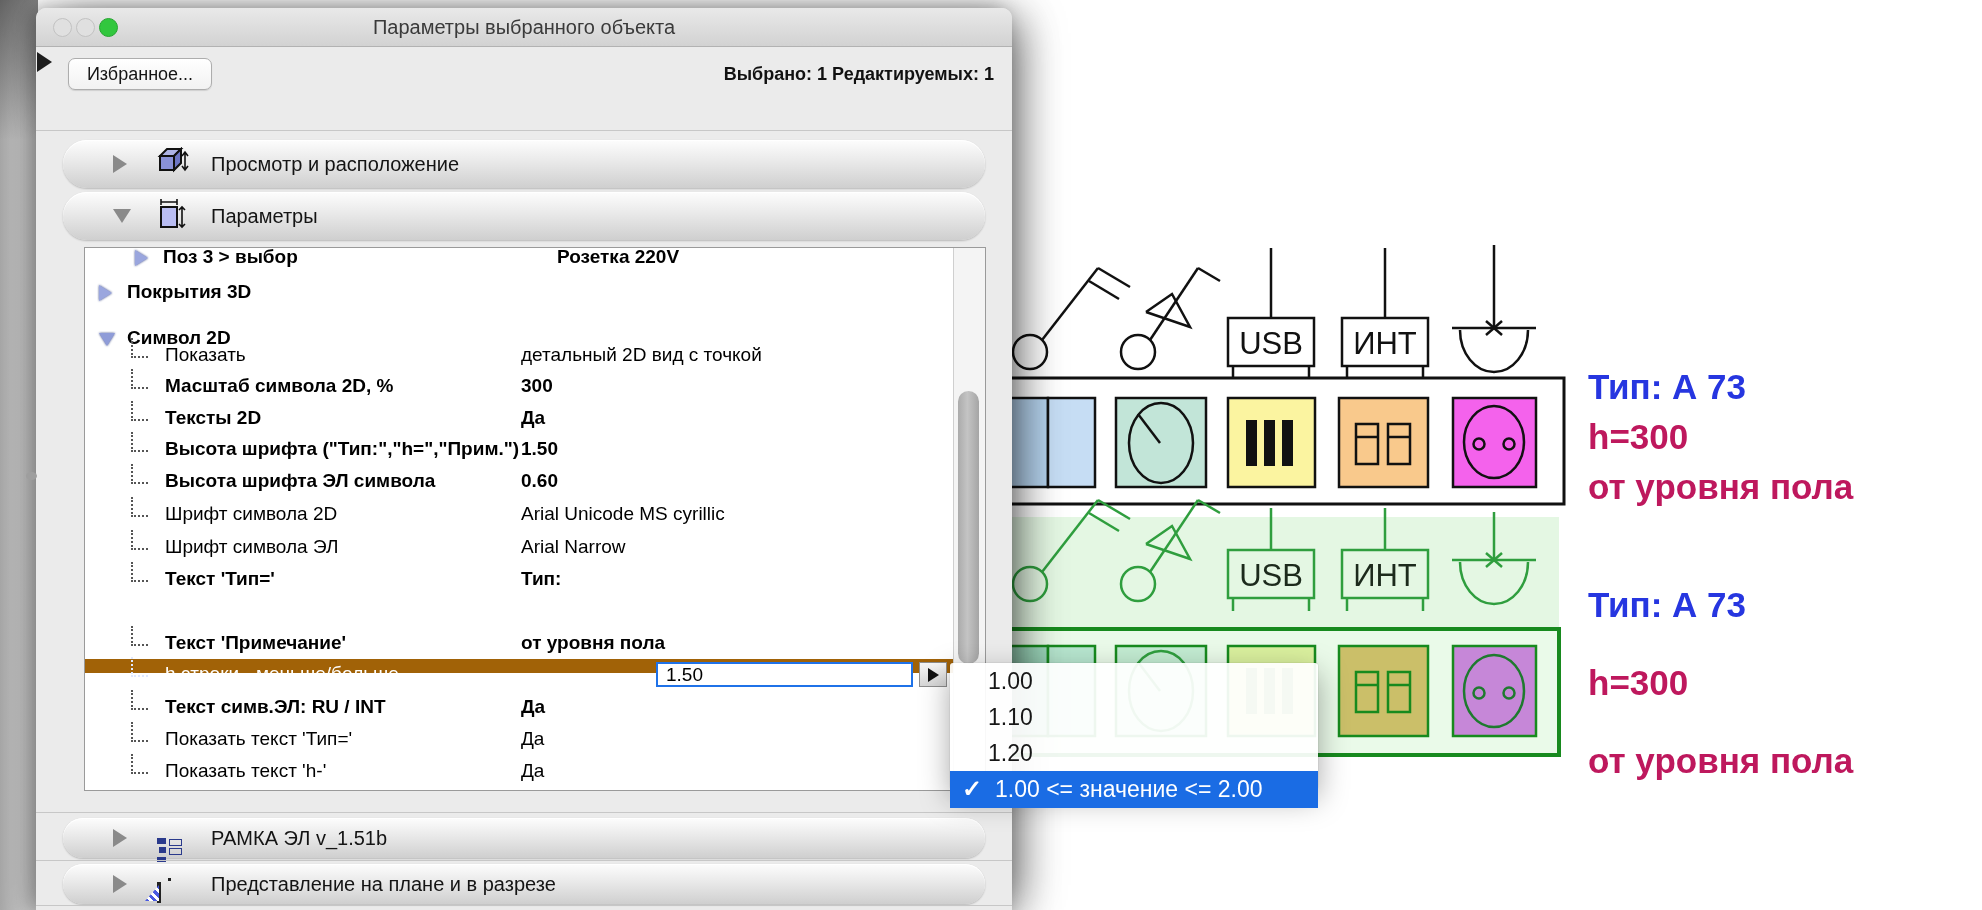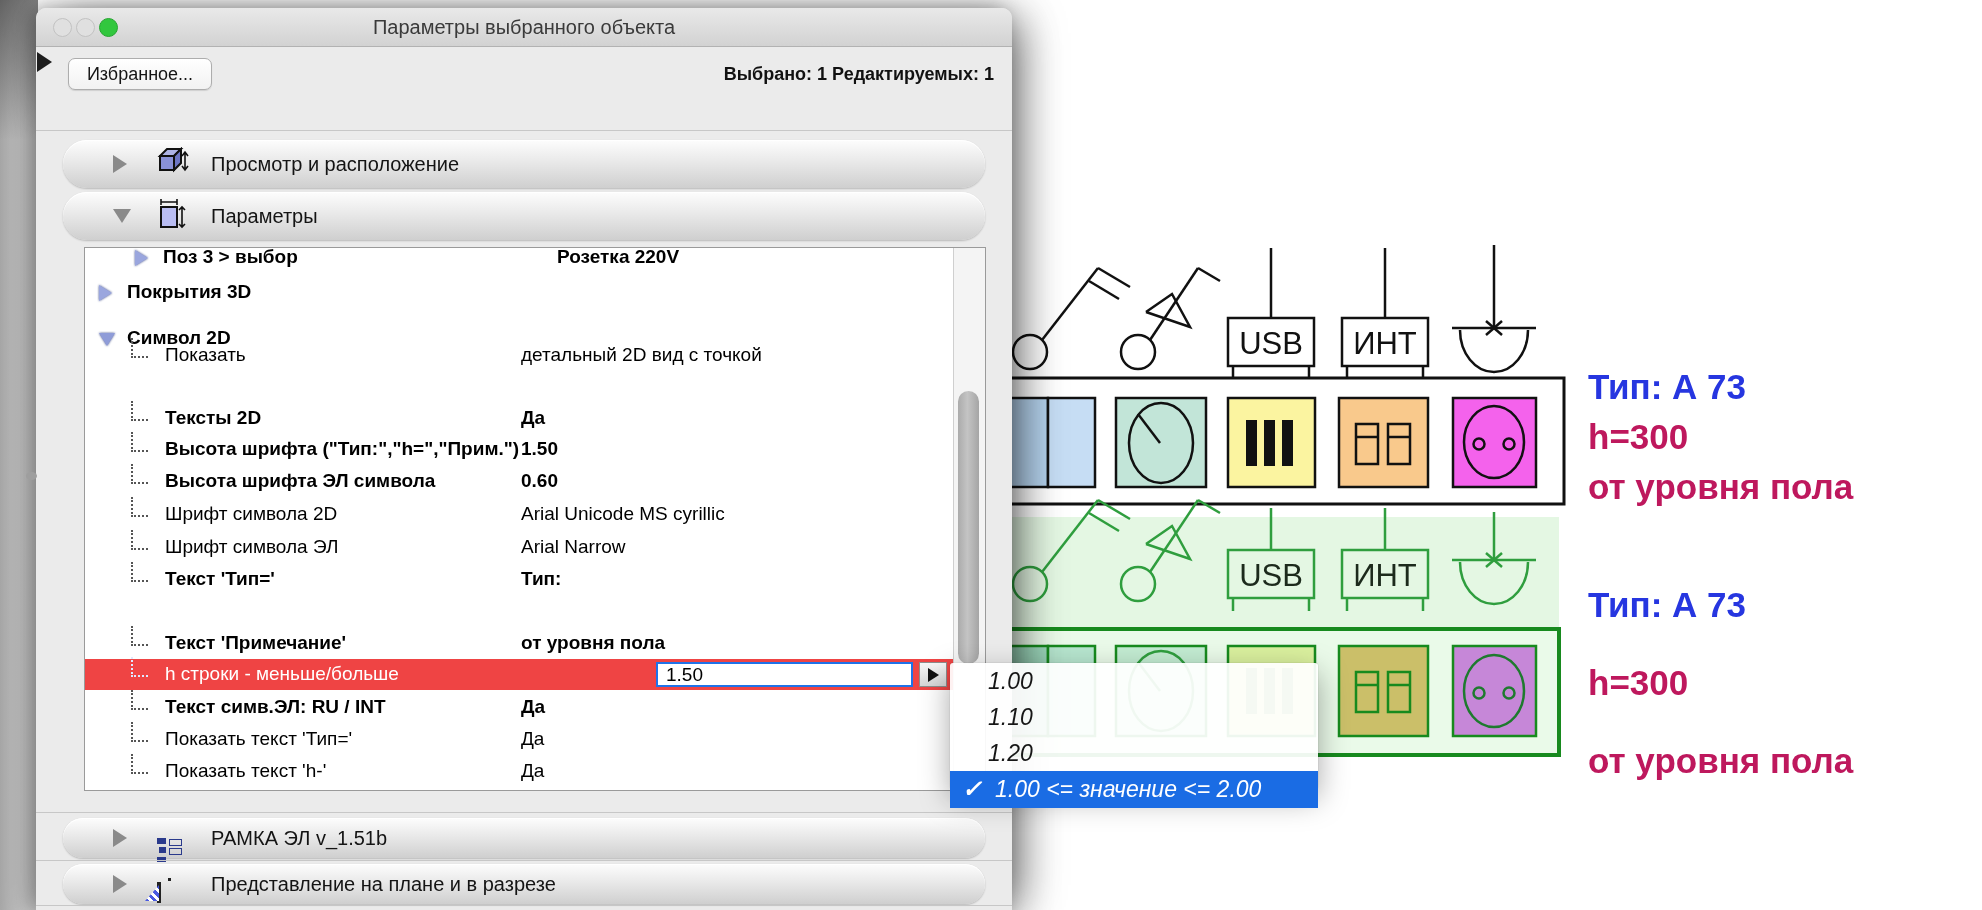--- a/index.html
+++ b/index.html
@@ -59,38 +59,38 @@
   .prow.b .plabel,.prow.b .pvalue{font-weight:700;}
   .lvl0 .plabel{left:42px;font-weight:700;}
   .lvl1 .plabel{left:68px;margin-left:12px;}
   .tri{position:absolute;left:14px;top:8px;width:0;height:0;}
   .tri-r{border-left:13px solid #9aa6de;border-top:8px solid transparent;border-bottom:8px solid transparent;
          filter:drop-shadow(0 0 1px #3c4a86);}
   .tri-d{border-top:13px solid #8f9cd8;border-left:8px solid transparent;border-right:8px solid transparent;
          filter:drop-shadow(0 0 1px #3c4a86);}
   .lconn{position:absolute;left:46px;top:-2px;width:15px;height:18px;
     border-left:2px dotted #555;border-bottom:2px dotted #555;}
-  .prow.sel{background:#ef4444;color:#ffffff;height:31px;}
+  .prow.sel{background:#a16207;color:#ffffff;height:14px;}
   .prow.sel .lconn{border-color:#dfe8ff;}
   .pfield{position:absolute;left:571px;top:3px;width:245px;height:21px;background:#ffffff;
     border:2px solid #1f72e8;font-size:19px;color:#000;padding:0 0 0 8px;outline:none;
     font-family:"Liberation Sans",sans-serif;}
   .pfield-btn{position:absolute;left:834px;top:3px;width:28px;height:25px;
     background:linear-gradient(180deg,#f7f7f7,#d6d6d6);border:1px solid #8d8d8d;box-sizing:border-box;}
   .pfield-btn:after{content:"";position:absolute;left:8px;top:5px;width:0;height:0;
     border-left:11px solid #111;border-top:7px solid transparent;border-bottom:7px solid transparent;}
 
   .sbar{position:absolute;left:868px;top:0;width:31px;height:542px;background:#f4f4f4;
     border-left:1px solid #cfcfcf;}
   .sthumb{position:absolute;left:4px;top:143px;width:21px;height:273px;border-radius:11px;
     background:linear-gradient(90deg,#ababab,#c4c4c4 45%,#a5a5a5);}
 
   
   .popup{left:950px;top:663px;width:368px;height:126px;background:rgba(255,255,255,.93);
-    border-radius:3px;box-shadow:0 10px 30px rgba(0,0,0,.35),0 0 1px rgba(0,0,0,.4);font-style:italic;}
+    border-radius:3px;box-shadow:0 10px 30px rgba(0,0,0,.35),0 0 1px rgba(0,0,0,.4);}
   .popt{position:absolute;left:0;width:100%;height:36px;font-size:23px;color:#161616;}
   .popt span{position:absolute;left:38px;top:5px;}
   .popt.checked{background:#1a6ce4;color:#fff;height:37px;}
   .popt.checked .chk{position:absolute;left:12px;top:4px;font-size:24px;font-weight:700;}
   .popt.checked span.lab{left:45px;}
 
   
   .edge-tri{left:37px;top:52px;width:0;height:0;border-left:15px solid #1d1d1d;
     border-top:10px solid transparent;border-bottom:10px solid transparent;}
   .edge-dot{left:26px;top:472px;width:11px;height:8px;border-radius:50%;background:#9e9e9e;}
@@ -290,20 +290,25 @@
       <div class="prow lvl0" style="top:75px;">
         <span class="tri tri-d" style="top:10px;"></span>
         <span class="plabel">Символ 2D</span>
       </div>
 
       <div class="prow lvl1" style="top:92px;">
         <span class="lconn"></span>
         <span class="plabel">Показать</span>
         <span class="pvalue">детальный 2D вид с точкой</span>
       </div>
+      <div class="prow lvl1 b" style="top:123px;">
+        <span class="lconn"></span>
+        <span class="plabel">Масштаб символа 2D, %</span>
+        <span class="pvalue">300</span>
+      </div>
       <div class="prow lvl1 b" style="top:155px;">
         <span class="lconn"></span>
         <span class="plabel">Тексты 2D</span>
         <span class="pvalue">Да</span>
       </div>
       <div class="prow lvl1 b" style="top:186px;">
         <span class="lconn"></span>
         <span class="plabel">Высота шрифта ("Тип:","h=","Прим.")</span>
         <span class="pvalue">1.50</span>
       </div>

